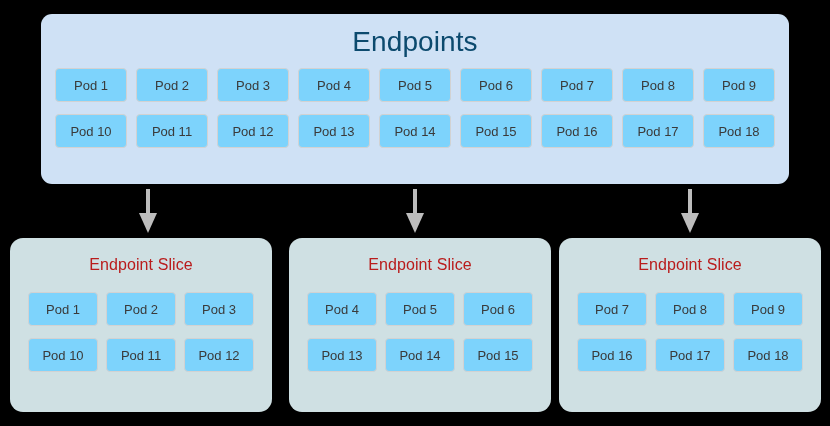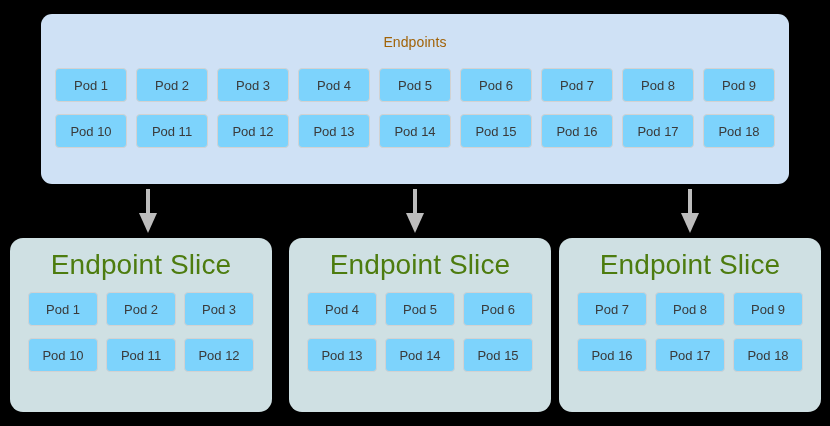--- a/index.html
+++ b/index.html
@@ -26,23 +26,23 @@
     top: 14px;
     width: 748px;
     height: 170px;
     background: #cfe1f5;
     border-radius: 11px;
     padding-top: 14px;
   }
 
   .endpoints-title {
     text-align: center;
-    font-size: 14px;
+    font-size: 28px;
     font-weight: 400;
-    color: #a16207;
+    color: #0c4a6e;
     letter-spacing: 0.1px;
     line-height: 28px;
     height: 28px;
   }
 
   .endpoints-rows {
     margin-top: 12px;
     display: flex;
     flex-direction: column;
     gap: 12px;
@@ -111,23 +111,23 @@
     border-radius: 13px;
     padding-top: 12px;
   }
 
   .slice-1 { left: 10px; }
   .slice-2 { left: 289px; }
   .slice-3 { left: 559px; }
 
   .slice-title {
     text-align: center;
-    font-size: 28px;
+    font-size: 16px;
     font-weight: 400;
-    color: #4d7c0f;
+    color: #b91c1c;
     line-height: 30px;
     height: 30px;
     letter-spacing: 0.1px;
   }
 
   .slice-rows {
     margin-top: 12px;
     display: flex;
     flex-direction: column;
     gap: 12px;

